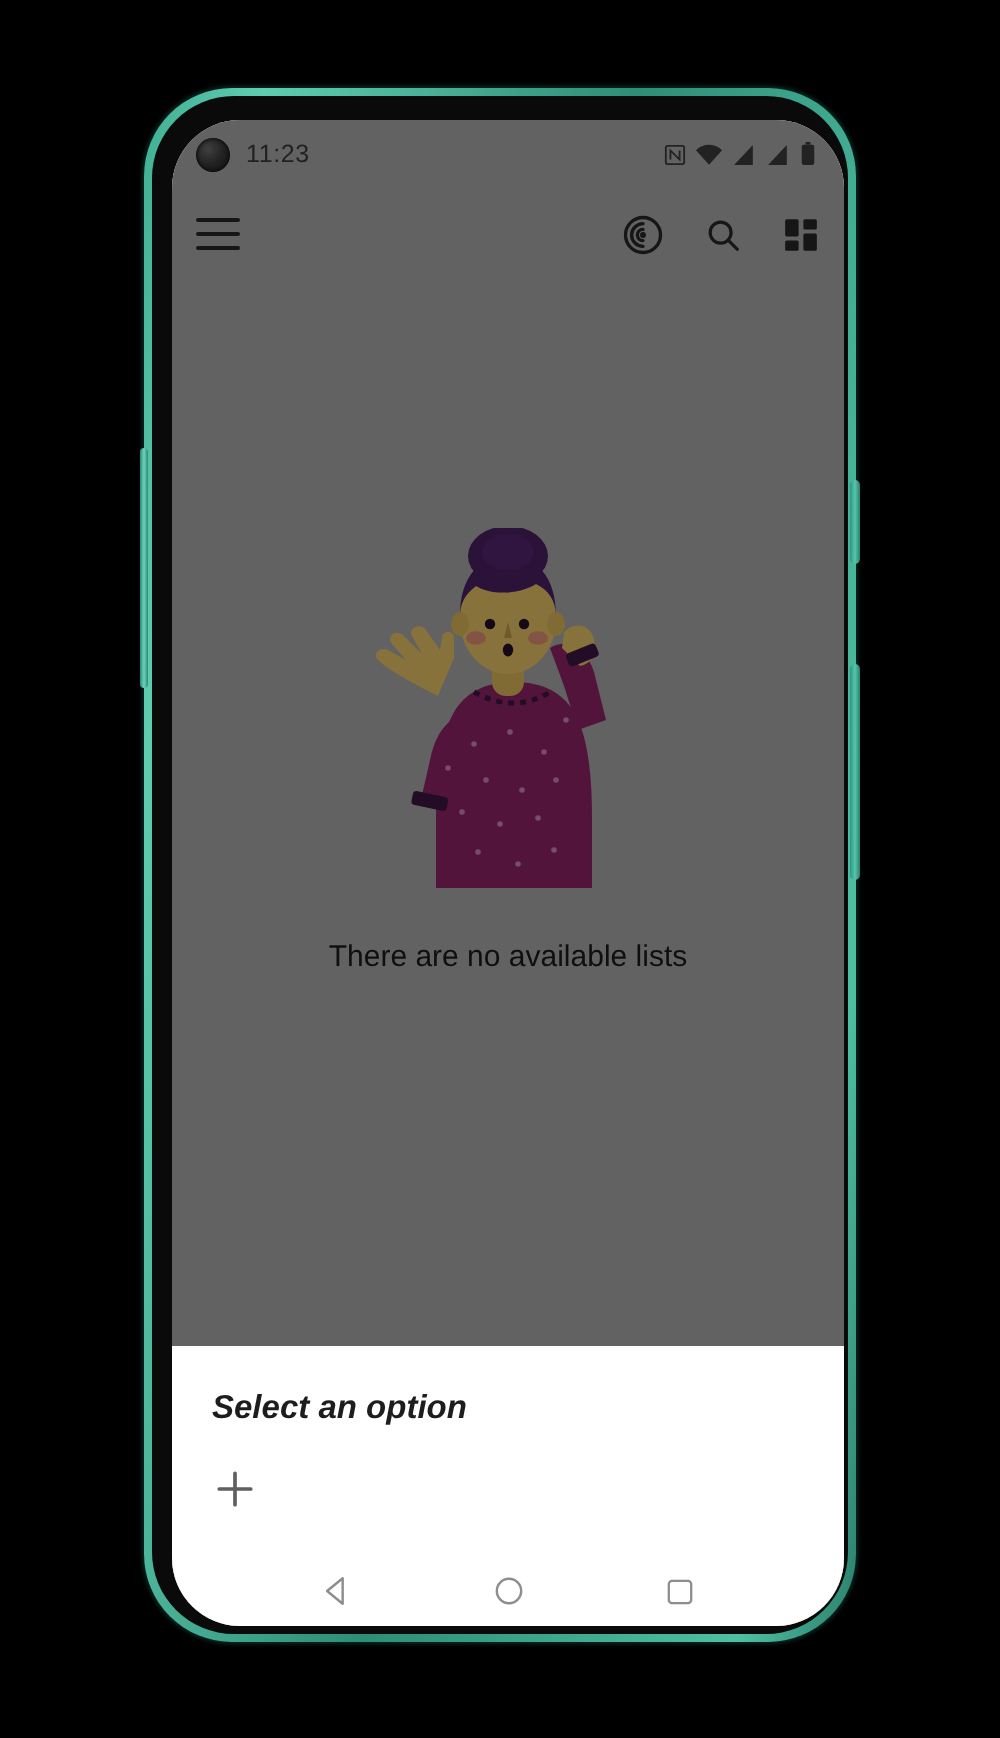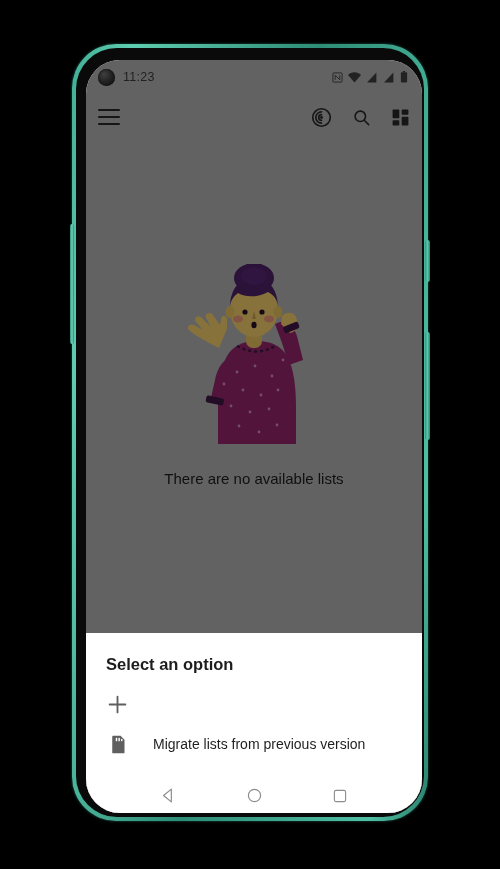--- a/index.html
+++ b/index.html
@@ -118,20 +118,21 @@
 
   
   .sheet {
     position:absolute; left:0; right:0; bottom:35px;
     background:#fff;
     padding:22px 0 14px 0;
   }
   .sheet-title {
     font-size:16.5px; font-weight:700; color:#1d1d1d;
     padding:0 20px 10px 20px;
+    font-style:italic;
   }
   .sheet-item {
     display:flex; align-items:center;
     height:40px;
     padding:0 20px;
     cursor:pointer;
   }
   .sheet-item .ic {
     width:22px; height:22px;
     display:flex; align-items:center; justify-content:center;
@@ -303,31 +304,20 @@
           <div class="sheet-item">
             <span class="ic">
               <svg width="21" height="21" viewBox="0 0 24 24">
                   <path d="M12 3v18M3 12h18" stroke="#5f5f5f" stroke-width="2.1" stroke-linecap="round"></path>
                 </svg>
             </span>
           </div>
 
 
 
-          <div class="sheet-item">
-            <span class="ic">
-              <svg width="21" height="21" viewBox="0 0 24 24">
-                <path d="M7 2h8.5L20 6.5V21a1 1 0 0 1-1 1H7a1 1 0 0 1-1-1V3a1 1 0 0 1 1-1z" fill="#5f5f5f"></path>
-                <rect x="10" y="4.4" width="1.7" height="4" rx=".8" fill="#fff"></rect>
-                <rect x="13" y="4.4" width="1.7" height="4" rx=".8" fill="#fff"></rect>
-                <rect x="16" y="5.4" width="1.7" height="3" rx=".8" fill="#fff"></rect>
-              </svg>
-            </span>
-            <span class="lbl">Migrate lists from previous version</span>
-          </div>
         </div>
 
         <div class="navbar">
           <span>
             <svg width="17" height="17" viewBox="0 0 24 24">
                 <path d="M16 3 5 12l11 9V3z" fill="none" stroke="#8d8d8d" stroke-width="1.7" stroke-linejoin="round"></path>
               </svg>
           </span>
           <span>
             <svg width="17" height="17" viewBox="0 0 24 24">

